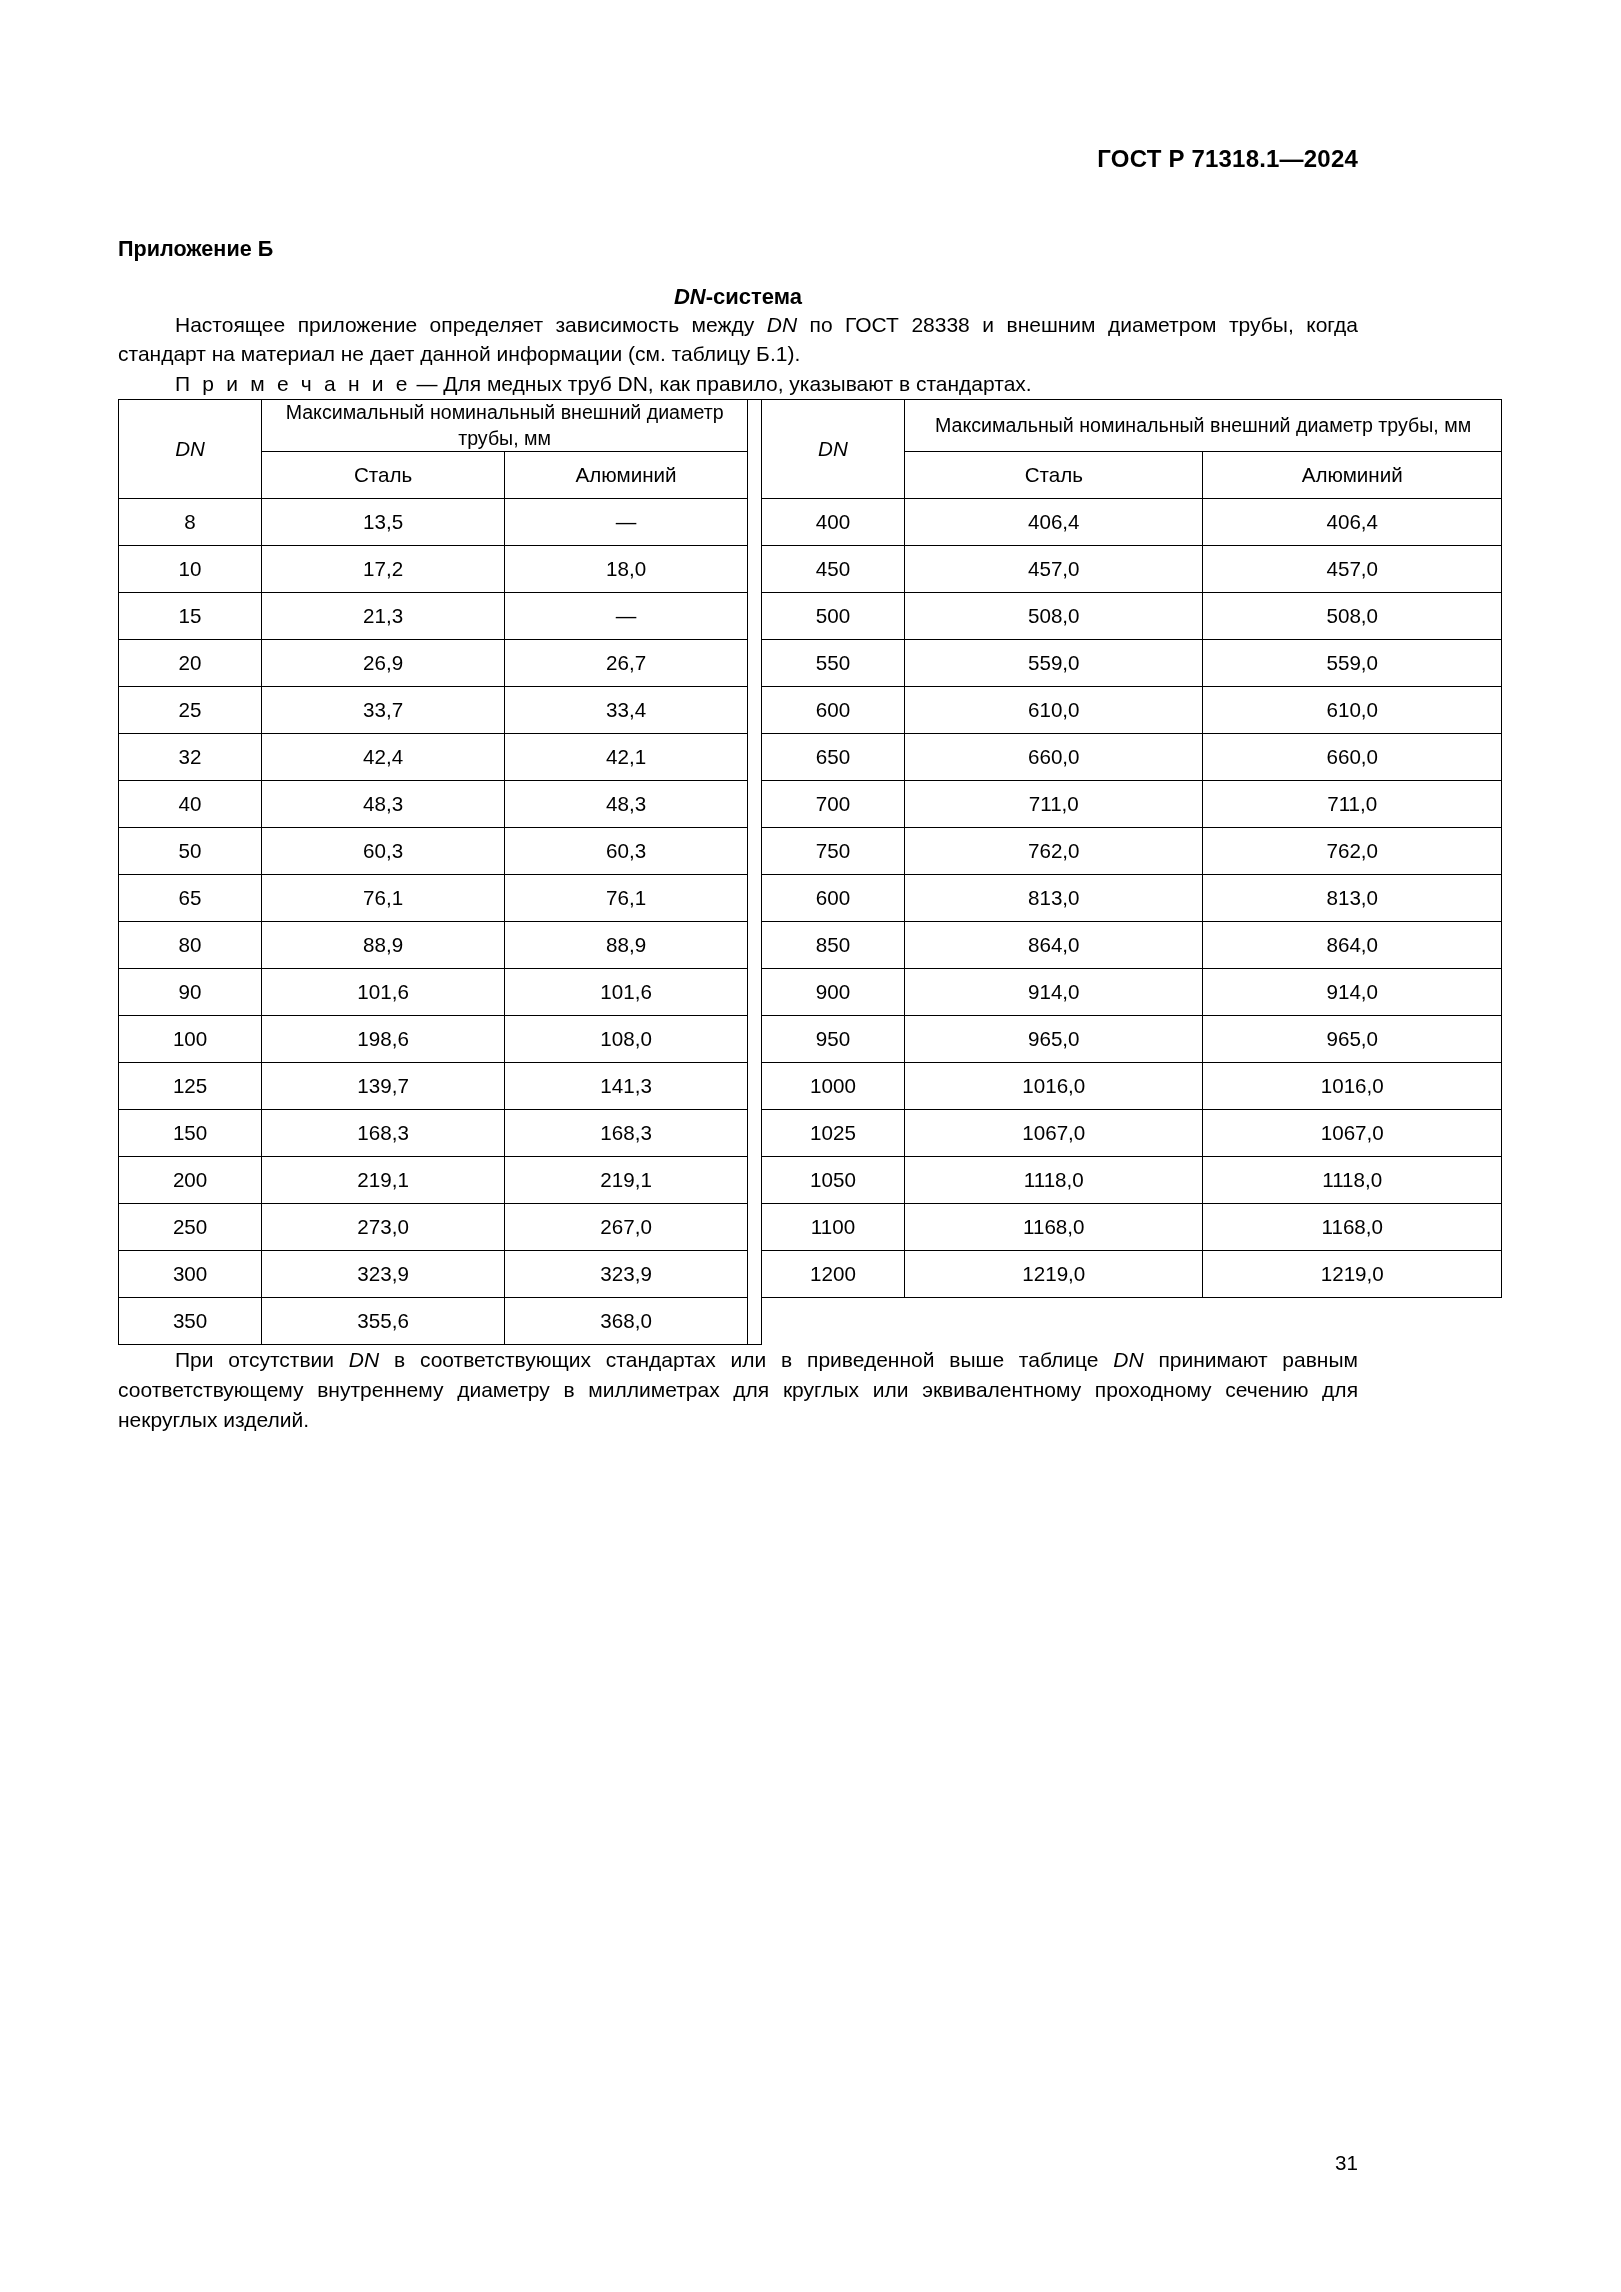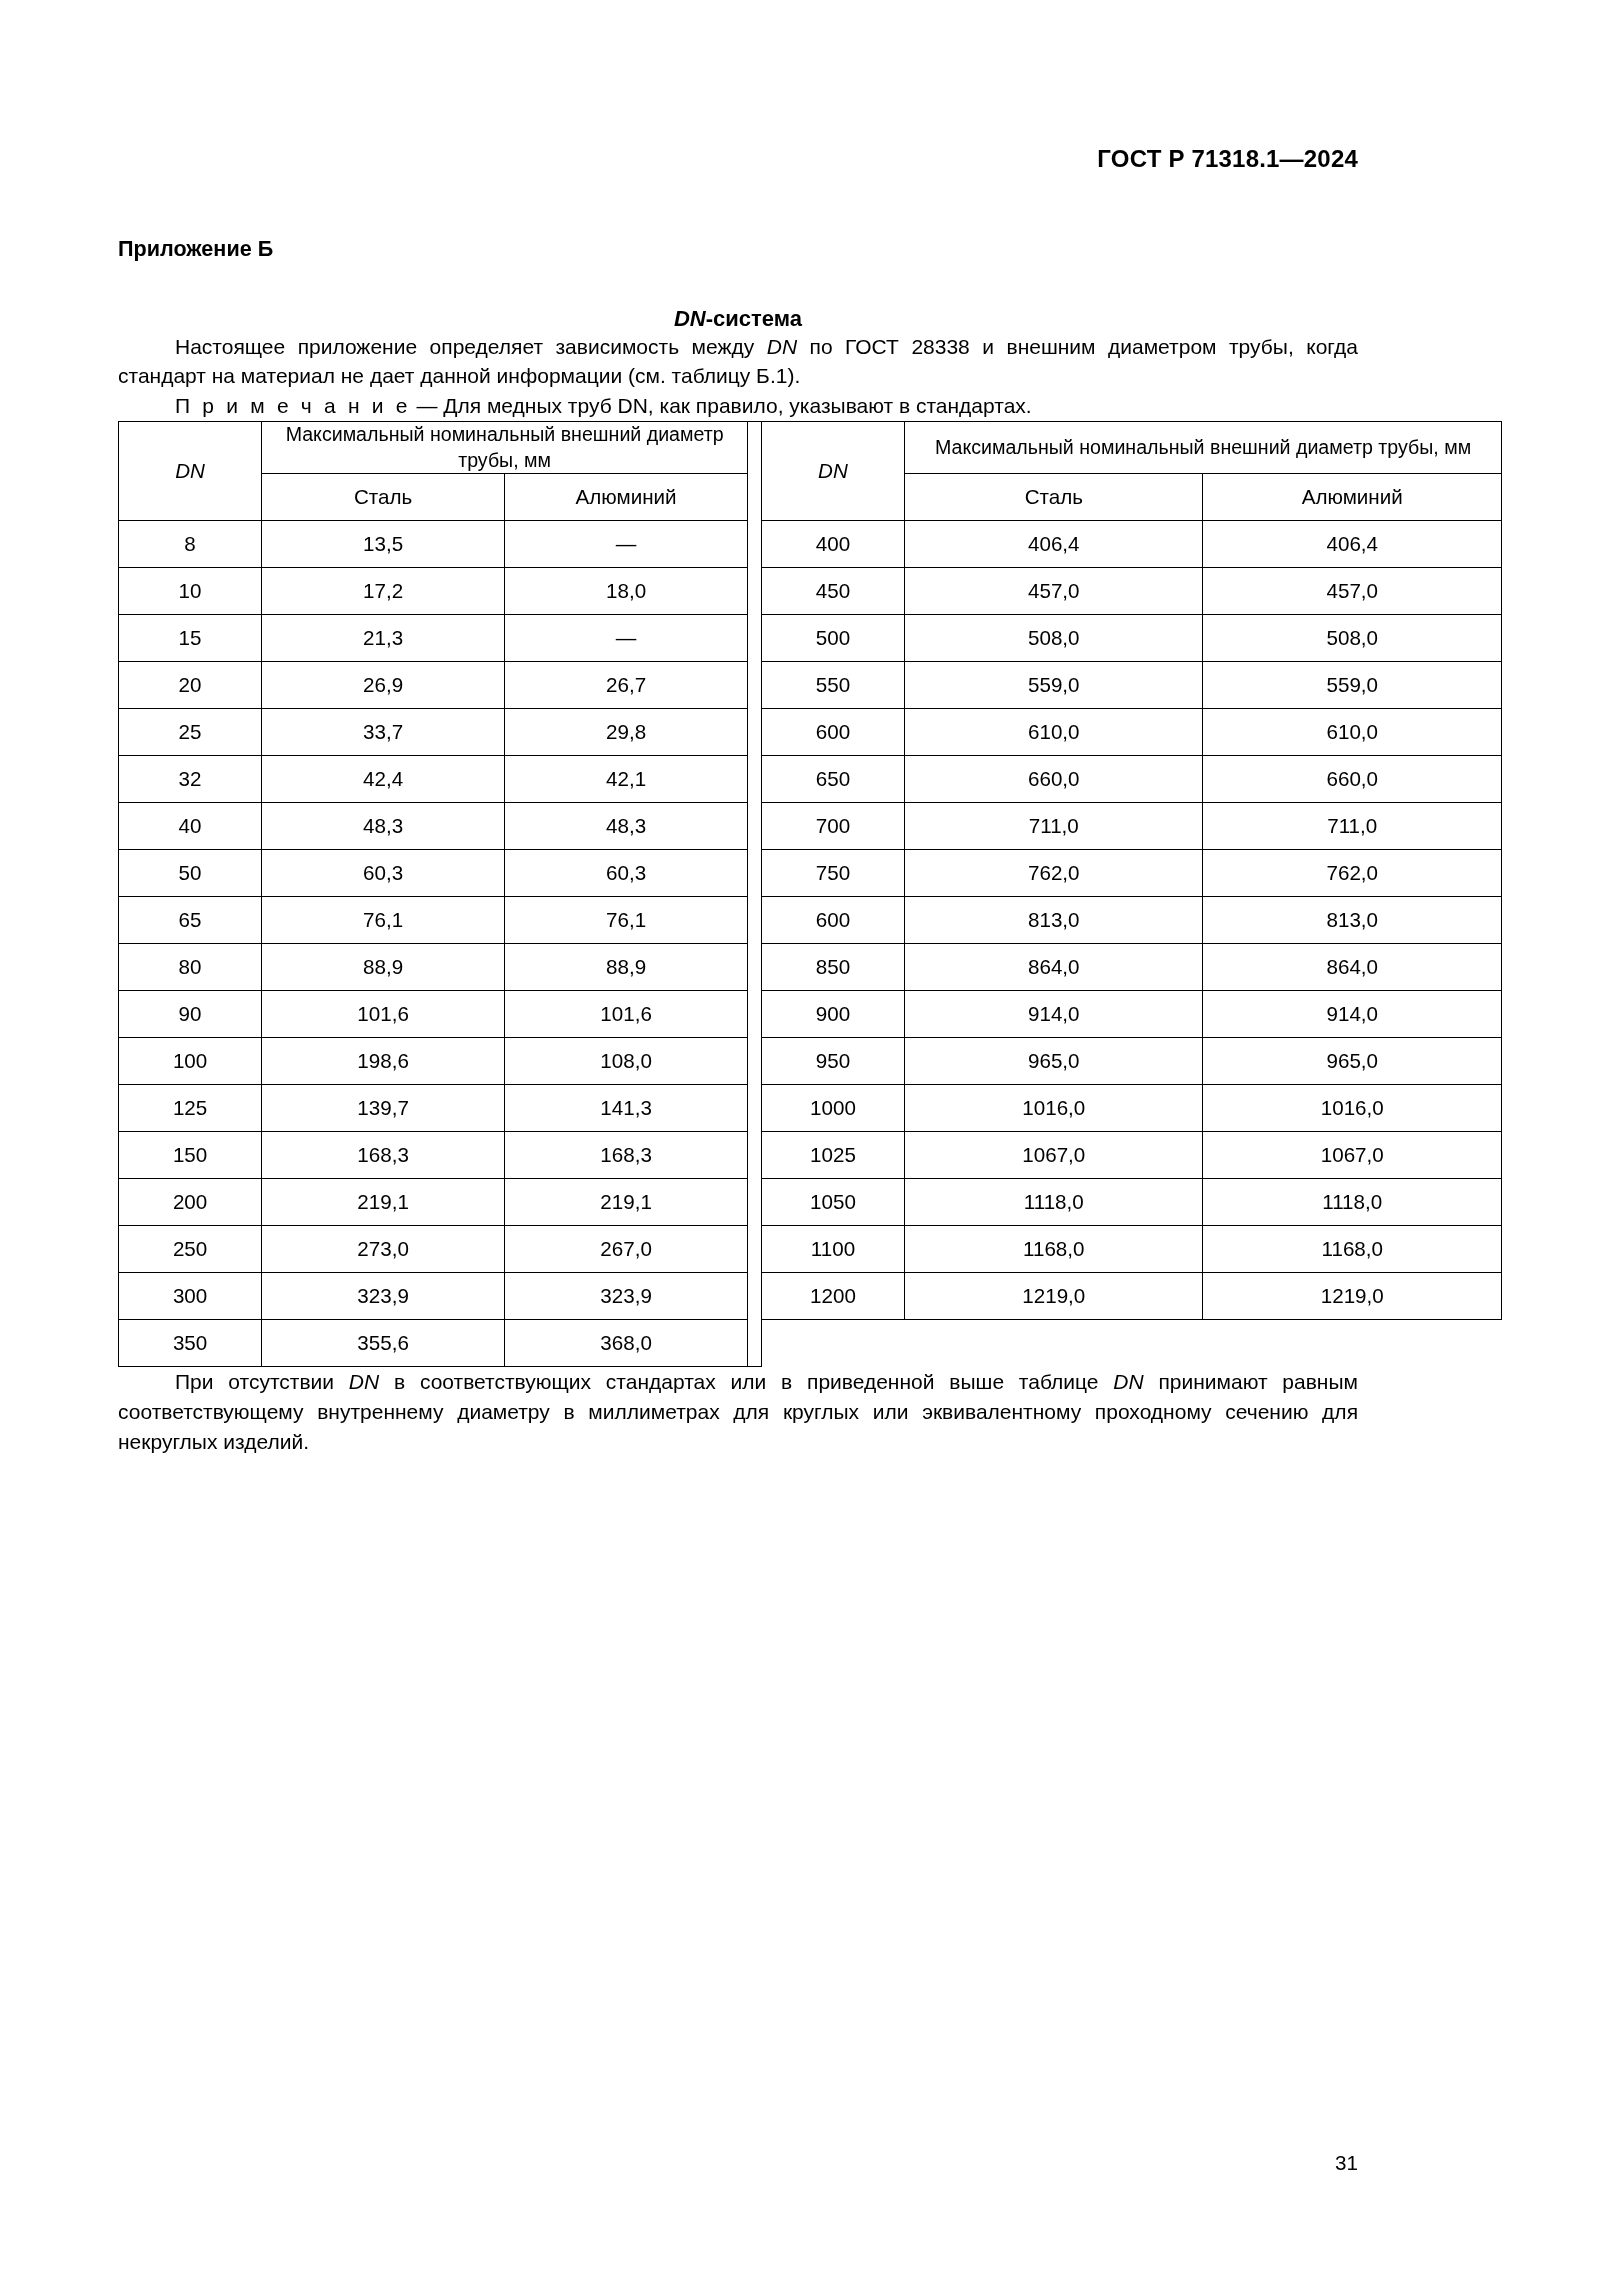--- a/index.html
+++ b/index.html
@@ -39,21 +39,21 @@
   .annex-sub {
     text-align: center;
     font-size: 21.6px;
     font-weight: bold;
     line-height: 1.42;
   }
   .dn-system {
     text-align: center;
     font-size: 22px;
     font-weight: bold;
-    margin-top: 41px;
+    margin-top: 19px;
   }
   .dn-system i {
     font-style: italic;
   }
   p.body-par {
     font-size: 21px;
     line-height: 1.42;
     margin: 0;
     text-align: justify;
   }
@@ -220,21 +220,21 @@
           <td class="cell">26,9</td>
           <td class="cell">26,7</td>
           <td class="gapcol"></td>
           <td class="cell">550</td>
           <td class="cell">559,0</td>
           <td class="cell">559,0</td>
         </tr>
         <tr>
           <td class="cell">25</td>
           <td class="cell">33,7</td>
-          <td class="cell">29,8</td>
+          <td class="cell">33,4</td>
           <td class="gapcol"></td>
           <td class="cell">600</td>
           <td class="cell">610,0</td>
           <td class="cell">610,0</td>
         </tr>
         <tr>
           <td class="cell">32</td>
           <td class="cell">42,4</td>
           <td class="cell">42,1</td>
           <td class="gapcol"></td>

